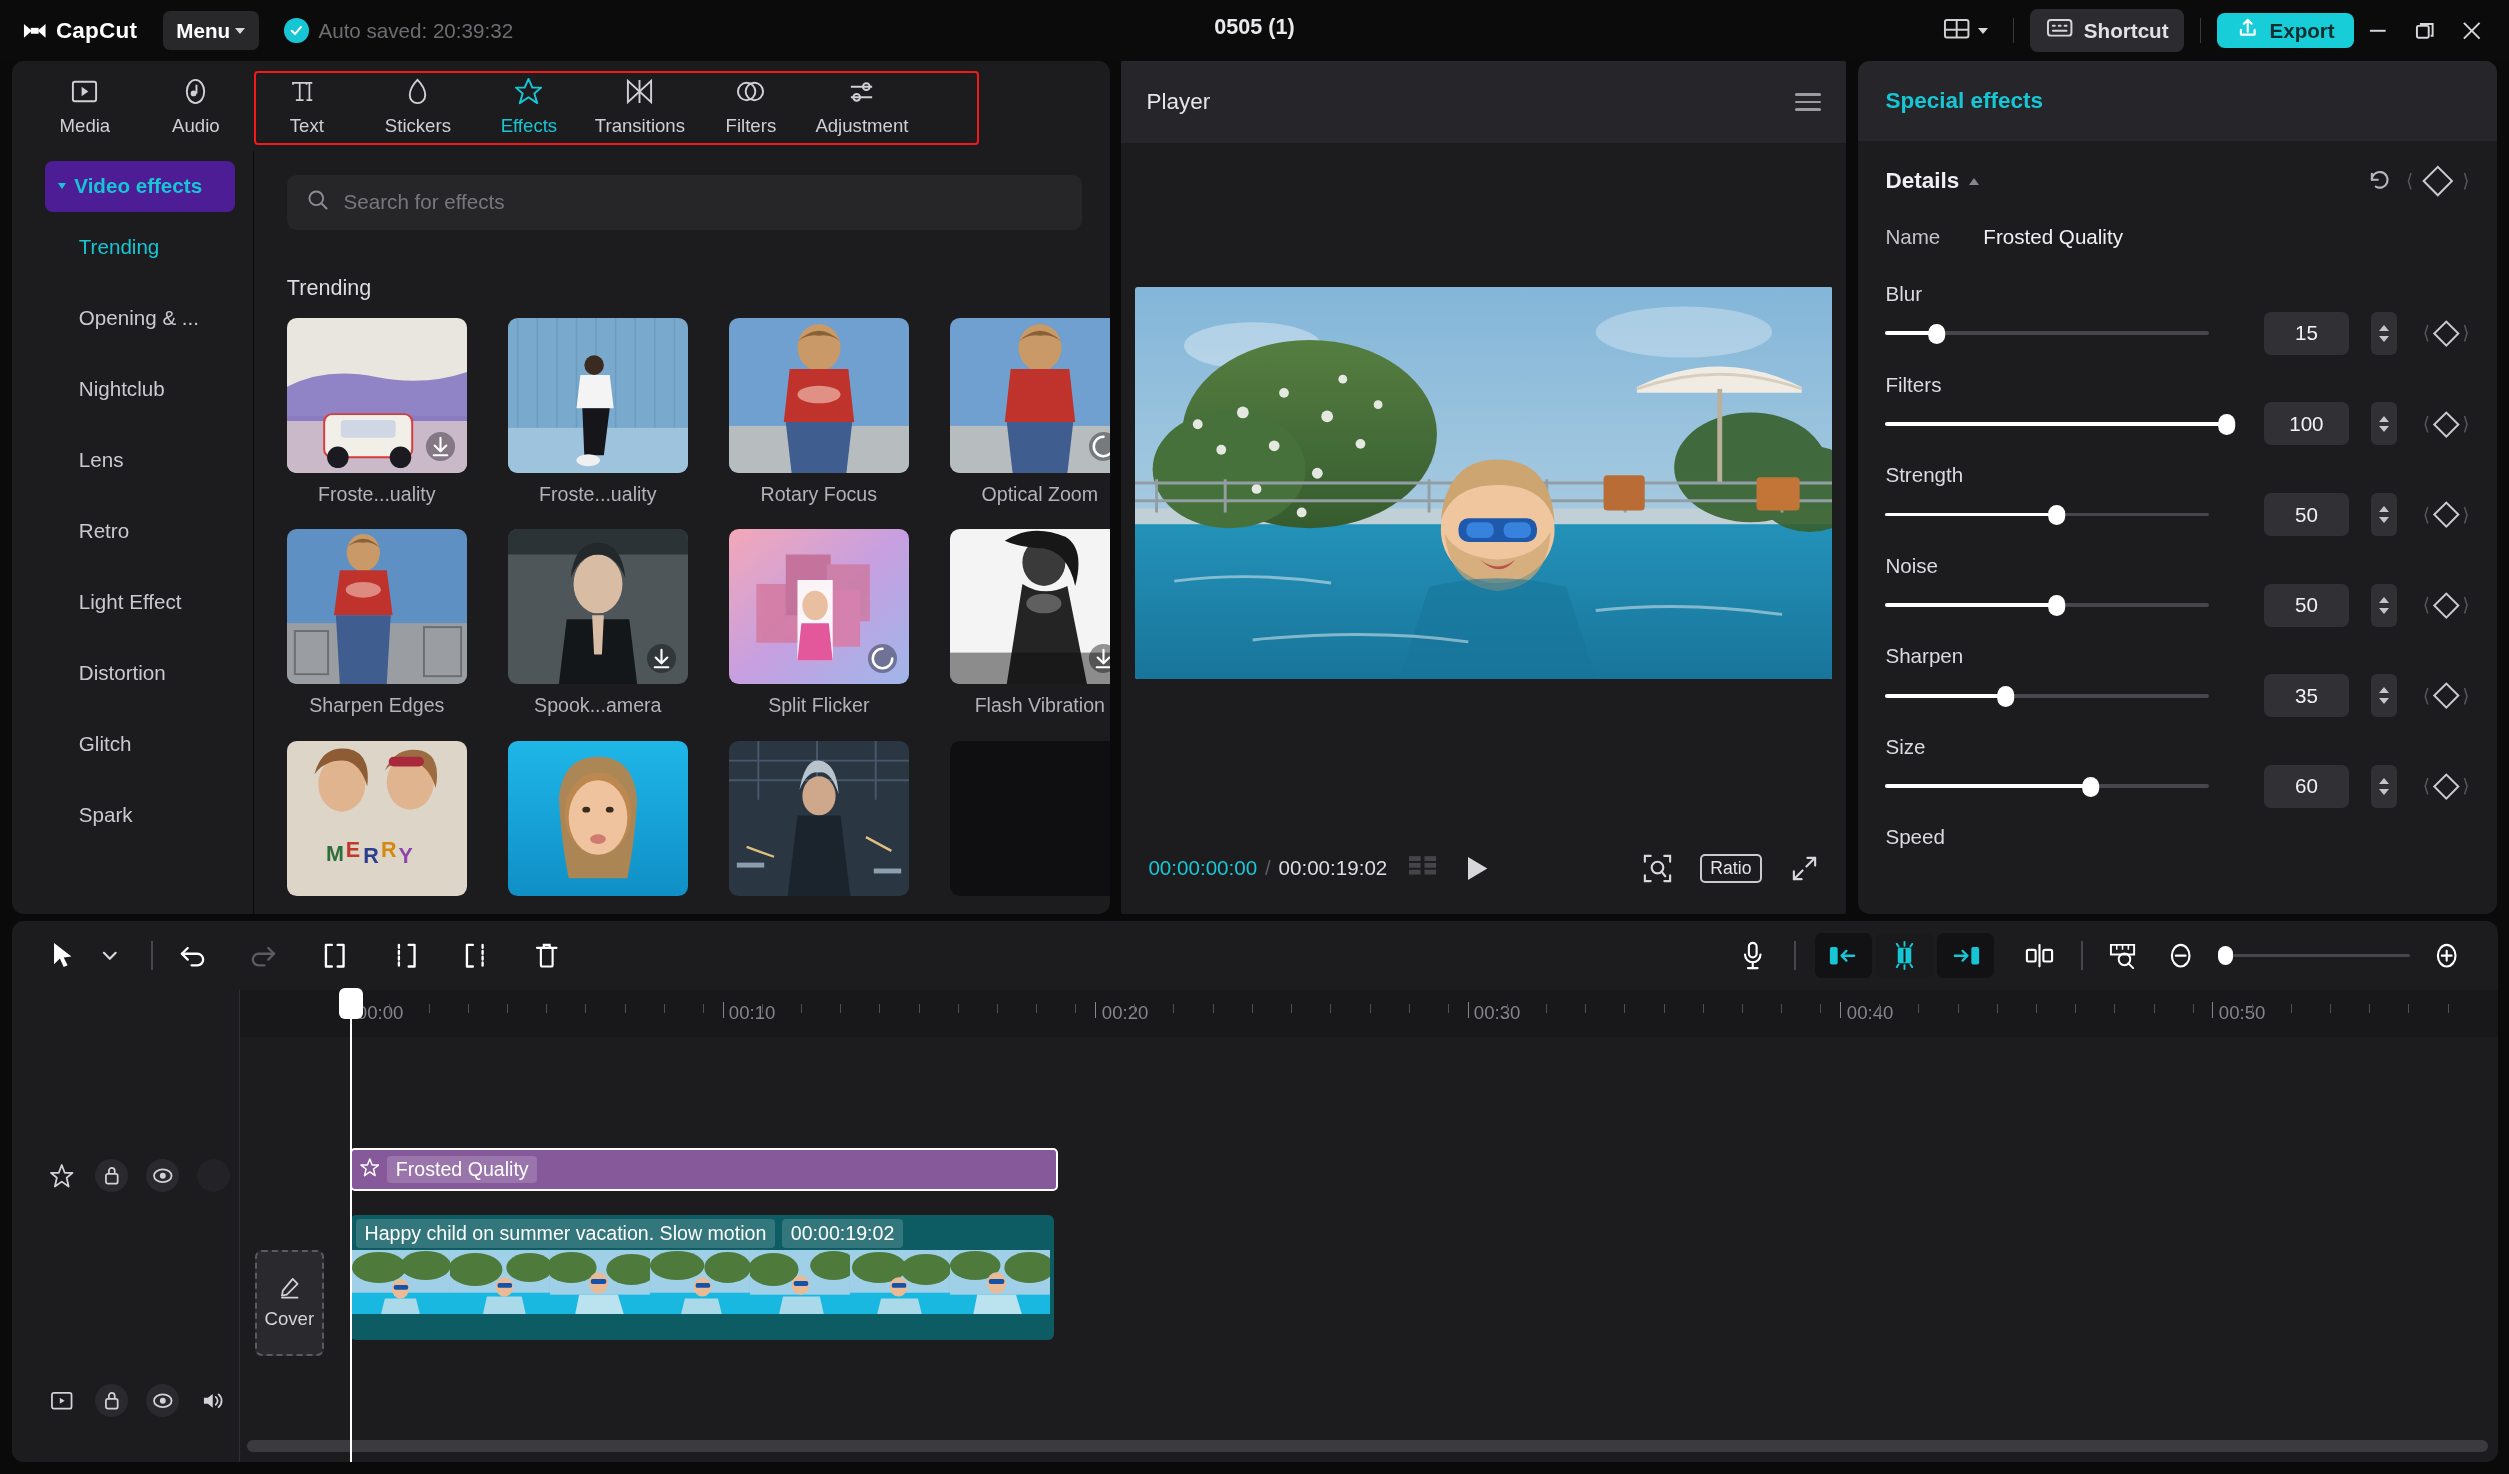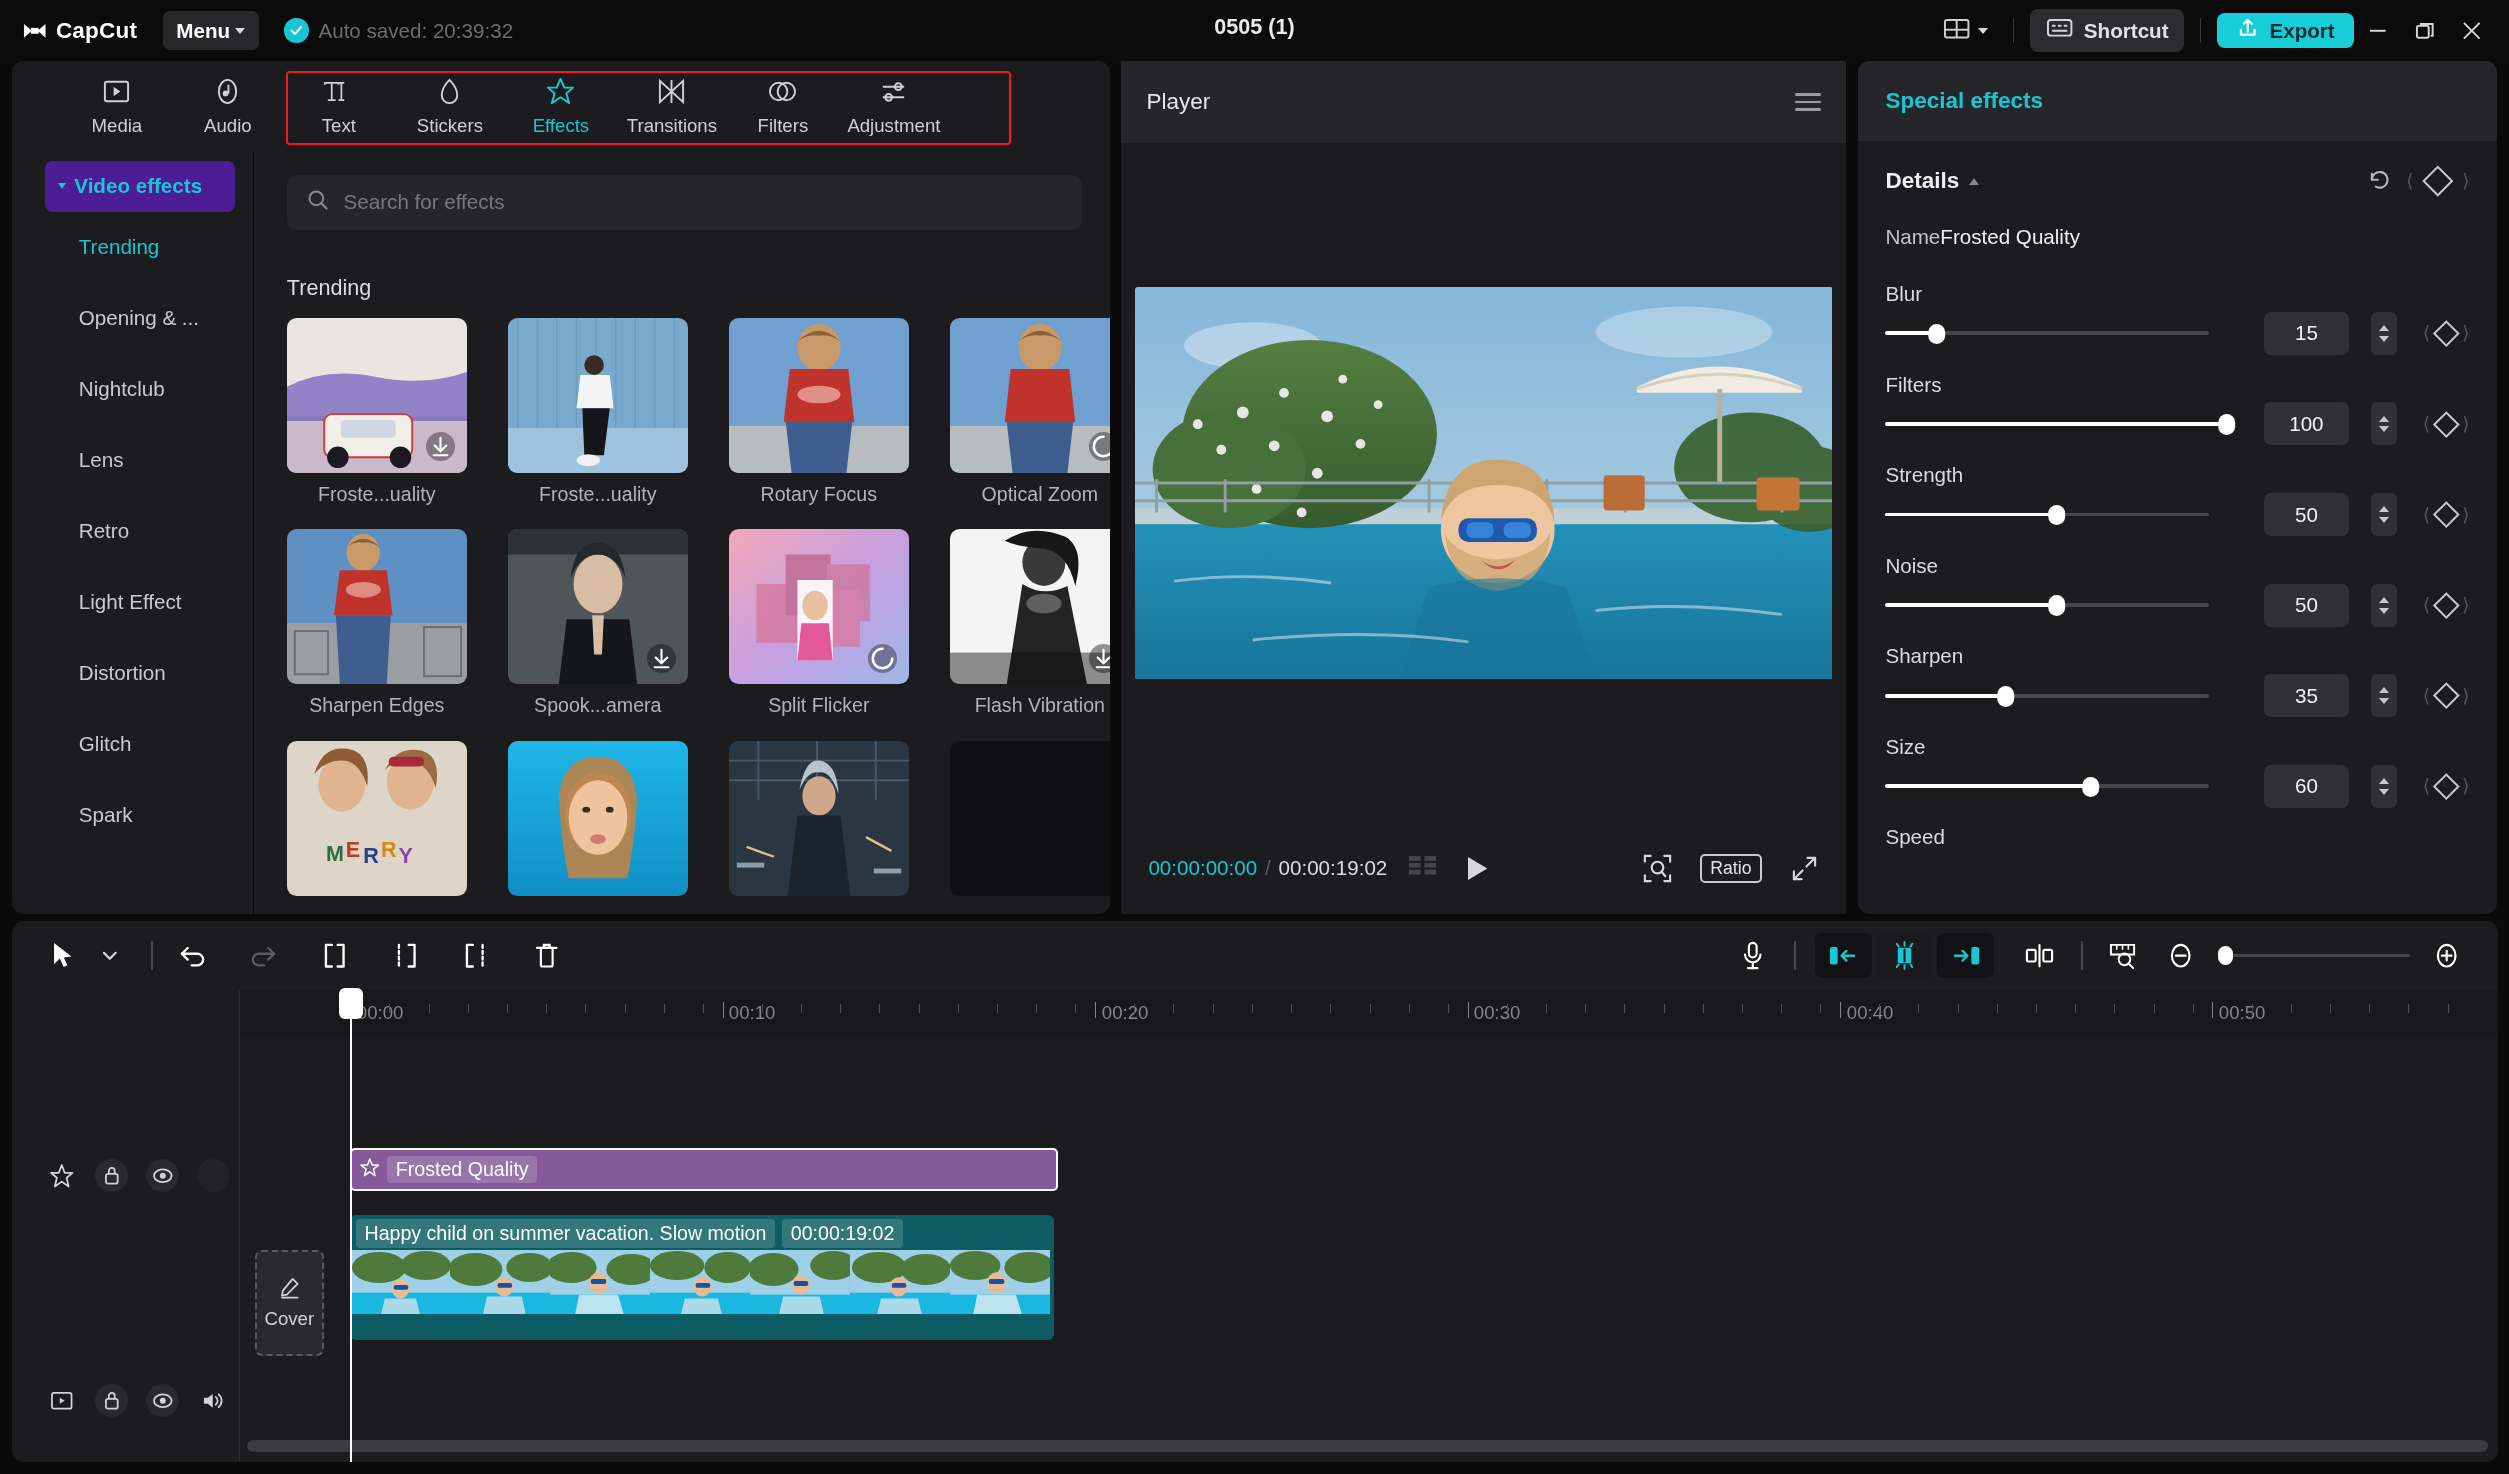--- a/index.html
+++ b/index.html
@@ -49,21 +49,21 @@
     display: flex; align-items: center; gap: 9.8px; color: #0b2e31;
     font-size: 20.6px; font-weight: 700; cursor: pointer; margin-left: 0;
   }
   .wbtn { width: 47px; height: 43px; display:flex; align-items:center; justify-content:center; cursor:pointer; }
 
   
   .left-panel {
     position: absolute; left: 11.8px; top: 61px; width: 1098px; height: 853px;
     background: #1c1c1f; border-radius: 11.8px; overflow: hidden;
   }
-  .tabbar { height: 90px; display: flex; align-items: center; padding-left: 17.6px; position: relative; margin-left: 32px; }
+  .tabbar { height: 90px; display: flex; align-items: center; padding-left: 17.6px; position: relative; }
   .tab {
     width: 111px; height: 80px; display: flex; flex-direction: column;
     align-items: center; justify-content: center; gap: 6.9px; cursor: pointer;
   }
   .tab .ico { height: 33px; display:flex; align-items:center; justify-content:center; }
   .tab .lbl { font-size: 18.6px; color: #cfcfd4; white-space: nowrap; }
   .tab.active .lbl { color: #17c6d4; }
   .tab-highlight {
     position: absolute; left: 242px; top: 9.8px; width: 725px; height: 74px;
     border: 2.9px solid #f11919; border-radius: 3.9px; pointer-events: none;
@@ -139,21 +139,21 @@
     position: absolute; left: 1858px; top: 61px; width: 639px; height: 853px;
     background: #1c1c1f; border-radius: 11.8px; overflow: hidden;
   }
   .rp-head { height: 80px; background: #26262a; display: flex; align-items: center; padding: 0 27.4px; }
   .rp-head .t { color: #17c6d4; font-size: 22.5px; font-weight: 600; }
   .rp-body { padding: 25.5px 27.4px 0 27.4px; position: relative; height: 772px; overflow: hidden; }
   .details-row { display: flex; align-items: center; margin-bottom: 29px; }
   .details-row .t { color: #f0f0f4; font-size: 22.5px; font-weight: 700; }
   .caret-up { width:0;height:0;border-left:5.9px solid transparent;border-right:5.9px solid transparent;border-bottom:7.8px solid #86868e; margin-left: 9.8px; }
   .kf-group { margin-left: auto; display: flex; align-items: center; gap: 13.7px; }
-  .name-row { display: flex; align-items: center; margin-bottom: 33px; }
+  .name-row { display: flex; align-items: center; gap: 43px; margin-bottom: 33px; }
   .name-row .k { color: #c3c3ca; font-size: 20.6px; }
   .name-row .v { color: #f0f0f4; font-size: 20.6px; }
   .slider-block { margin-bottom: 15.7px; }
   .slider-block .lb { color: #dadae0; font-size: 20.6px; margin-bottom: 3.9px; display: block; }
   .slider-row { display: flex; align-items: center; gap: 16px; height: 47px; }
   .track { position: relative; width: 341px; height: 3.9px; background: #46464c; border-radius: 2px; }
   .track .fill { position: absolute; left: 0; top: 0; height: 3.9px; background: #fff; border-radius: 2px; }
   .track .knob {
     position: absolute; top: -7.8px; width: 16.7px; height: 20.6px; background: #fff;
     border-radius: 8.8px; transform: translateX(-7.8px); cursor: pointer;

